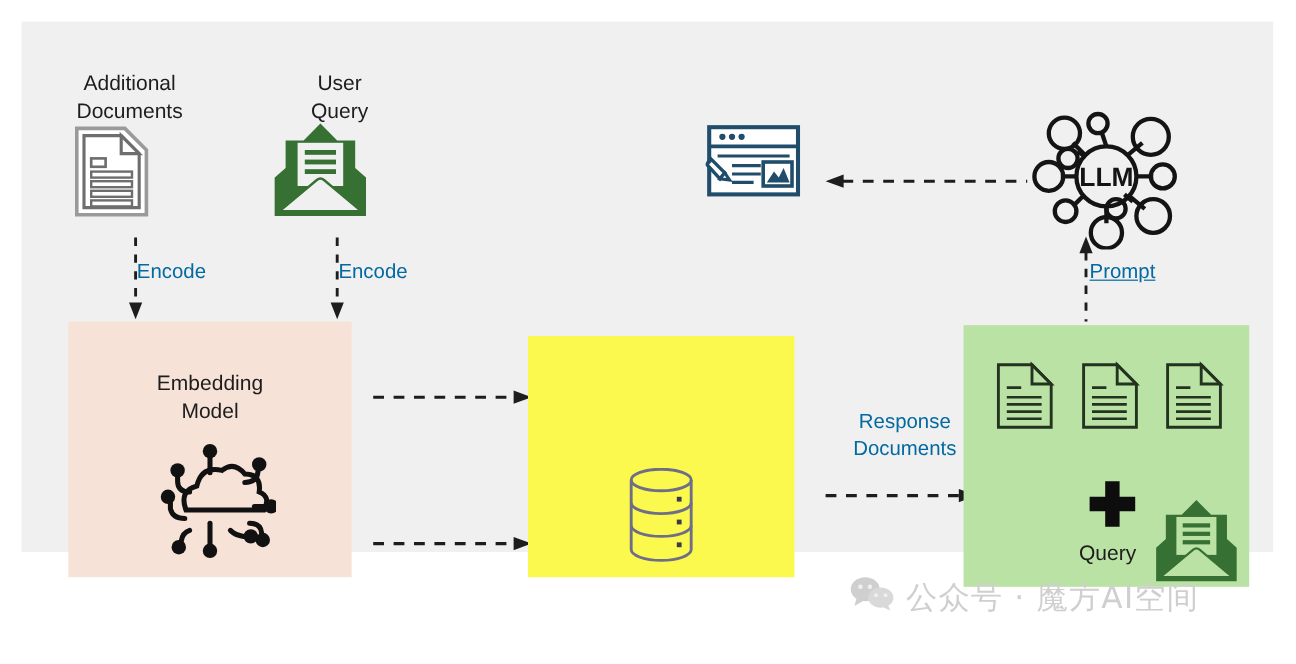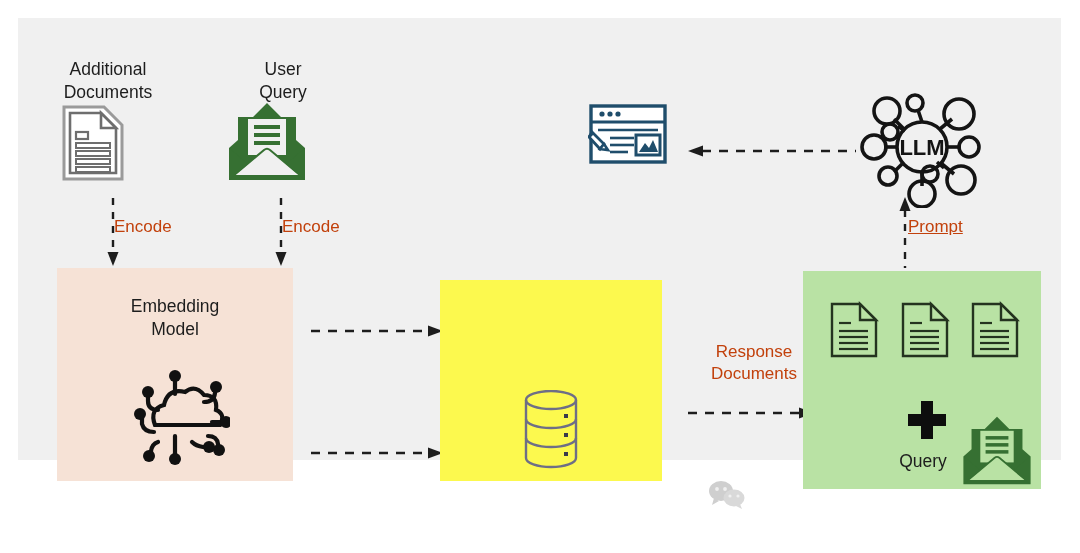--- a/index.html
+++ b/index.html
@@ -37,21 +37,21 @@
     position: absolute;
     width: 100%;
     text-align: center;
     color: #1d1d1d;
     font-size: 17.5px;
     line-height: 23px;
     white-space: pre-line;
   }
   .arrowlabel {
     position: absolute;
-    color: #c2410c;
+    color: #0369a1;
     font-size: 17px;
     line-height: 22px;
     text-align: center;
     white-space: pre-line;
   }
   .wm {
     position: absolute;
     display: flex;
     align-items: center;
     gap: 9px;
@@ -108,21 +108,21 @@
 
   <div class="abs" style="left:253px; top:178px;">
     <svg width="20" height="72" viewBox="0 0 20 72">
       <line x1="10" y1="2" x2="10" y2="58" stroke="#1d1d1d" stroke-width="2.4" stroke-dasharray="7 7"></line>
       <path d="M10 70 L4.5 56 H15.5 Z" fill="#1d1d1d"></path>
     </svg>
   </div>
   <div class="arrowlabel" style="left:264px; top:198px; width:100px; text-align:left;">Encode</div>
 
   <div class="box peach" style="left:39px; top:250px; width:236px; height:213px;">
-    <div class="boxlabel" style="top:27px;">Embedding
+    <div class="boxlabel" style="top:40px;">Embedding
 Model</div>
     <div class="abs" style="left:63px; top:102px;">
       <svg width="110" height="100" viewBox="0 0 110 100">
         <g fill="none" stroke="#111" stroke-width="4.2" stroke-linecap="round">
           <path d="M35 55 q-6 -16 9 -20 q4 -17 21 -13 q10 -8 19 3 q14 0 12 15
                    q10 4 4 15 Z" fill="none"></path>
           <line x1="55" y1="24" x2="55" y2="8"></line>
           <line x1="55" y1="66" x2="55" y2="86"></line>
           <line x1="92" y1="52" x2="104" y2="52"></line>
           <path d="M38 40 q-10 0 -10 -9 v-6"></path>
@@ -317,15 +317,16 @@
         <ellipse cx="13" cy="11" rx="12" ry="10" fill="#cfcfcf"></ellipse>
         <path d="M6 18 L4 25 L11 21 Z" fill="#cfcfcf"></path>
         <ellipse cx="26" cy="18" rx="10.5" ry="8.5" fill="#d9d9d9"></ellipse>
         <path d="M32 24 L34 29 L28 26 Z" fill="#d9d9d9"></path>
         <circle cx="9" cy="9" r="1.9" fill="#f0f0f0"></circle>
         <circle cx="17" cy="9" r="1.9" fill="#f0f0f0"></circle>
         <circle cx="22" cy="16" r="1.6" fill="#f0f0f0"></circle>
         <circle cx="30" cy="16" r="1.6" fill="#f0f0f0"></circle>
       </svg>
     </span>
+    <span>公众号 · 魔方AI空间</span>
   </div>
 
 </div>
 
 </body></html>

